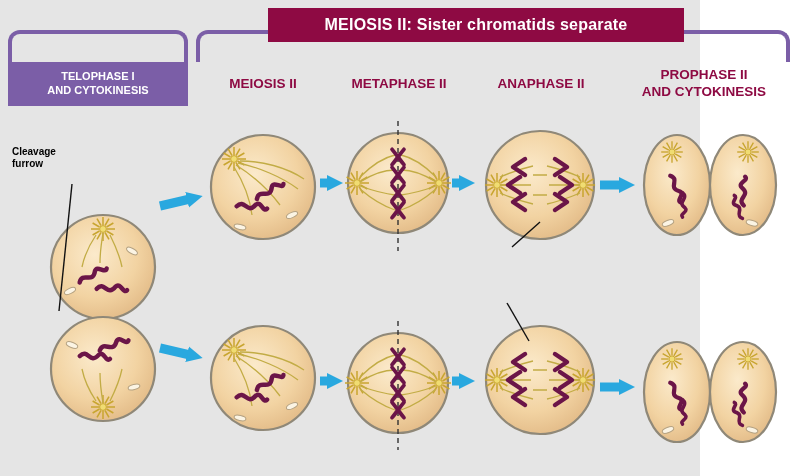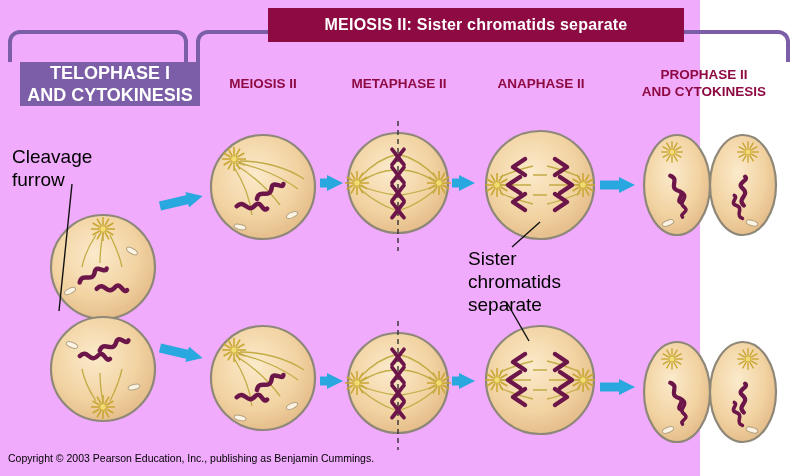--- a/index.html
+++ b/index.html
@@ -1,35 +1,35 @@
 <!DOCTYPE html>
 <html><head>
 <meta charset="utf-8">
 <style>
   *{margin:0;padding:0;box-sizing:border-box}
   html,body{width:800px;height:476px;background:#fff;font-family:"Liberation Sans",sans-serif;overflow:hidden}
-  #stage{position:relative;width:700px;height:476px;background:#f0abfc}
+  #stage{position:relative;width:700px;height:476px;background:#e5e5e5}
 
   .bracket{position:absolute;border:4px solid #7B5EA7;border-bottom:none;border-radius:12px 12px 0 0}
   #bracket-left{left:8px;top:30px;width:180px;height:32px}
   #bracket-right{left:196px;top:30px;width:594px;height:32px}
 
   #banner{position:absolute;left:268px;top:8px;width:416px;height:34px;background:#8E0A43;
           color:#fff;font-weight:bold;font-size:16px;letter-spacing:.2px;z-index:3;
           display:flex;align-items:center;justify-content:center}
 
   .colhead{position:absolute;top:62px;height:44px;display:flex;align-items:center;justify-content:center;
            text-align:center;font-weight:bold;color:#8E0A43;font-size:13.5px;line-height:1.25;white-space:pre-line}
-  #col-0{left:20px;width:180px;background:#7B5EA7;color:#fff;font-size:18px}
+  #col-0{left:8px;width:180px;background:#7B5EA7;color:#fff;font-size:11px}
   #col-1{left:200px;width:126px}
   #col-2{left:334px;width:130px}
   #col-3{left:478px;width:126px}
   #col-4{left:616px;width:176px}
 
-  .freelabel{position:absolute;font-weight:normal;color:#000;font-size:19px;line-height:1.2;white-space:pre-line;z-index:4}
+  .freelabel{position:absolute;font-weight:bold;color:#000;font-size:10px;line-height:1.2;white-space:pre-line;z-index:4}
   #lab-cleavage{left:12px;top:146px}
   #lab-sister{left:468px;top:248px}
   #lab-haploid{left:658px;top:256px}
 
   #copyright{position:absolute;left:8px;top:452px;font-size:10.5px;color:#000}
 
   #diagram{position:absolute;left:0;top:105px}
 
   
   .cell{fill:url(#gCell);stroke:#8F8878;stroke-width:2.2}
@@ -176,18 +176,14 @@
 
     <g>
       <line class="ptr" x1="72" y1="79" x2="59" y2="206"></line>
       <line class="ptr" x1="512" y1="142" x2="540" y2="117"></line>
       <line class="ptr" x1="507" y1="198" x2="529" y2="236"></line>
     </g>
   </svg>
 
   <div class="freelabel" id="lab-cleavage">Cleavage
 furrow</div>
-  <div class="freelabel" id="lab-sister">Sister
-chromatids
-separate</div>
 
-  <div id="copyright">Copyright © 2003 Pearson Education, Inc., publishing as Benjamin Cummings.</div>
 </div>
 
 </body></html>

